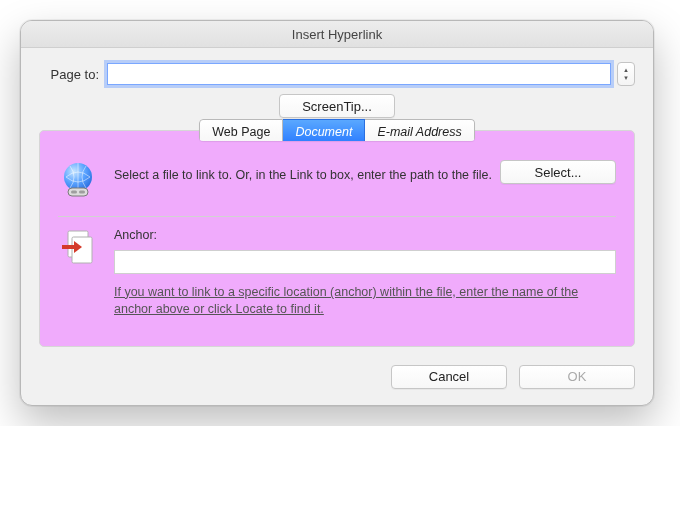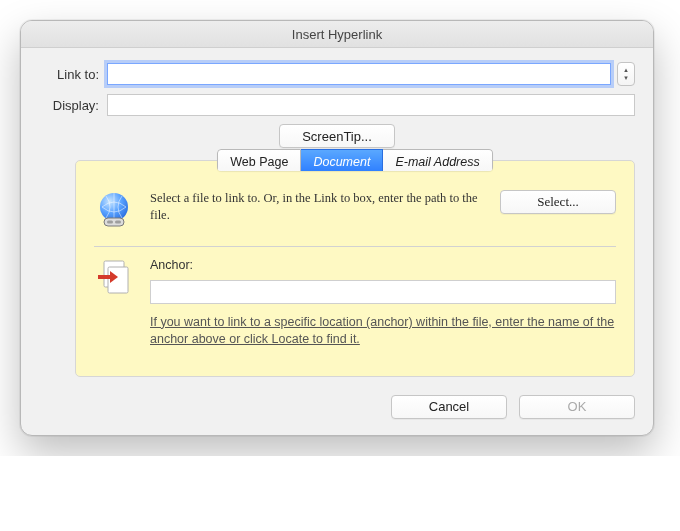--- a/index.html
+++ b/index.html
@@ -88,26 +88,25 @@
     display: inline-flex;
     align-items: center;
     justify-content: center;
     cursor: default;
     box-shadow: 0 1px 0 rgba(0,0,0,0.04);
   }
   .btn.disabled {
     color: #aaa;
   }
   .panel {
-    background: #fef9c3;
+    background: #f0abfc;
     border: 1px solid #d6d6d6;
     border-radius: 5px;
     padding: 0 18px 14px 18px;
     position: relative;
-    margin-left: 36px;
   }
   .tabs-wrap {
     display: flex;
     justify-content: center;
     margin-top: -1px;
     position: relative;
     top: -11px;
     height: 22px;
   }
   .tabs {
@@ -148,23 +147,22 @@
   .icon {
     width: 40px;
     height: 40px;
     flex-shrink: 0;
   }
   .section-body {
     flex: 1;
   }
   .inline-row {
     display: flex;
-    align-items: flex-start;
+    align-items: flex-end;
     gap: 4px;
-    font-family: Liberation Serif, serif;
   }
   .desc {
     font-size: 12.5px;
     color: #333;
     line-height: 1.35;
   }
   .desc.muted { color: #555; text-decoration: underline; }
   .anchor-box {
     display: flex;
     gap: 12px;
@@ -183,32 +181,28 @@
 <body>
 
 <div class="window">
   <div class="titlebar">
     <span>Insert Hyperlink</span>
   </div>
 
   <div class="content">
 
     <div class="row">
-      <label>Link to:</label>
+      <label>Page to:</label>
       <input class="text-input focused" type="text" value="" style="">
       <div class="stepper">
         <span>▴</span>
         <span>▾</span>
       </div>
     </div>
 
-    <div class="row">
-      <label>Display:</label>
-      <input class="text-input" type="text" value="" style="">
-    </div>
 
     <div class="right-row">
       <div class="btn">ScreenTip...</div>
     </div>
 
     <div class="panel">
       <div class="tabs-wrap">
         <div class="tabs">
           <div class="tab first">Web Page</div>
           <div class="tab active">Document</div>

